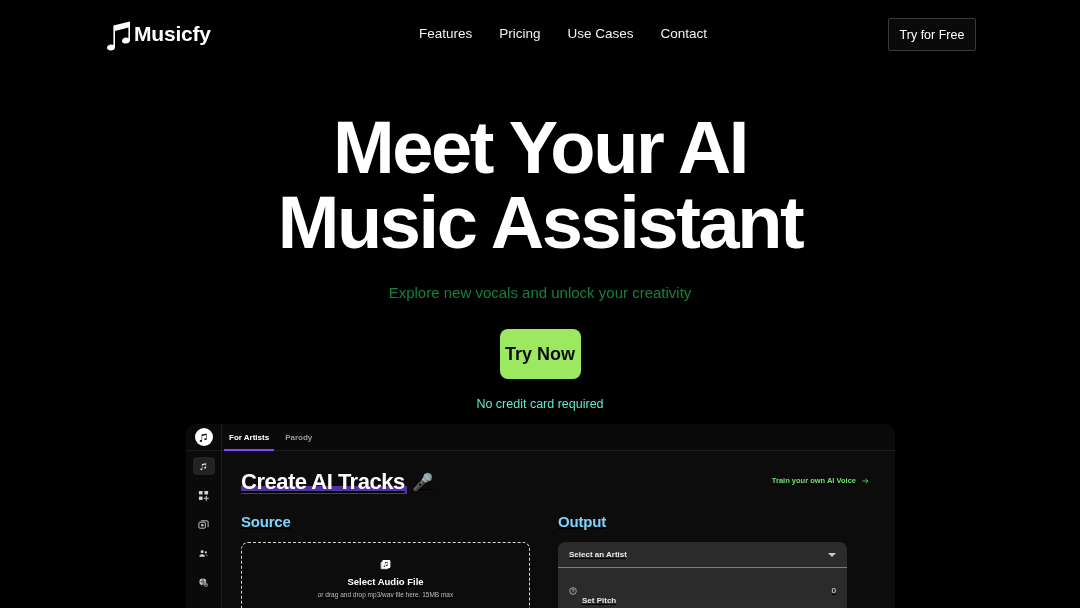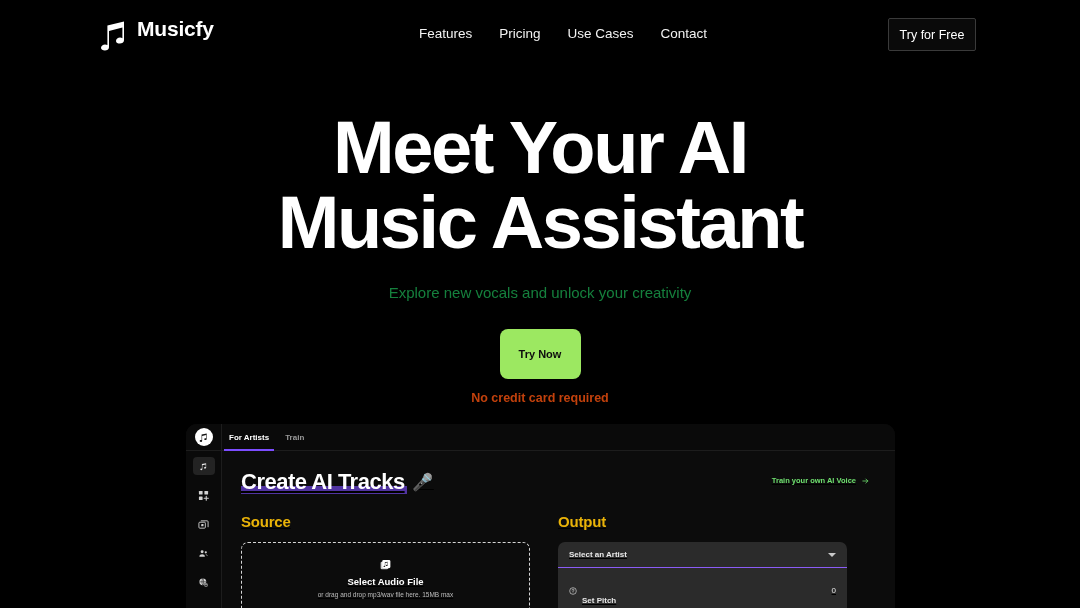--- a/index.html
+++ b/index.html
@@ -27,21 +27,21 @@
     -webkit-mask-image: radial-gradient(ellipse 360px 180px at 50% 95%, rgba(0,0,0,1) 0%, rgba(0,0,0,0.55) 45%, rgba(0,0,0,0) 75%);
     mask-image: radial-gradient(ellipse 360px 180px at 50% 95%, rgba(0,0,0,1) 0%, rgba(0,0,0,0.55) 45%, rgba(0,0,0,0) 75%);
     pointer-events:none;
   }
 
   
   .header {
     position:absolute; left:0; top:0; width:1080px; height:69px;
     display:flex; align-items:center;
   }
-  .brand { position:absolute; left:98px; top:17px; display:flex; align-items:flex-start; gap:9px; }
+  .brand { position:absolute; left:104px; top:17px; display:flex; align-items:center; }
   .brand-logo { width:30px; height:34px; display:block; }
   .brand-name { color:#fff; font-size:21px; font-weight:700; letter-spacing:-0.2px; }
 
   .nav { position:absolute; left:419px; top:26px; display:flex; gap:27px; }
   .nav-link {
     color:#f2f2f2; font-size:13.5px; font-weight:400; text-decoration:none;
     white-space:nowrap; cursor:pointer;
   }
 
   .cta-outline {
@@ -57,25 +57,25 @@
   .hero h1 {
     color:#fff; font-size:74px; line-height:75px; font-weight:700;
     letter-spacing:-2.4px; width:620px; margin:0 auto;
   }
   .hero-sub {
     margin-top:24px; color:#15803d; font-size:15px; font-weight:400;
   }
   .try-now {
     display:block; margin:28px auto 0; width:81px; height:50px;
     background:#9ce861; color:#0d0d0d; border:none; border-radius:8px;
-    font-size:11px; font-weight:600; cursor:pointer;
+    font-size:18px; font-weight:600; cursor:pointer;
     font-family:"Liberation Sans", sans-serif;
   }
   .no-credit {
-    margin-top:12px; color:#c2410c; font-size:12.5px; position:relative; z-index:2;font-weight:bold;
+    margin-top:18px; color:#5eead4; font-size:12.5px; position:relative; z-index:2;
   }
 
   
   .app {
     position:absolute; left:186px; top:424px; width:709px; height:184px;
     background:#0c0c0c; border-radius:11px 11px 0 0; overflow:hidden;
   }
   .app-topbar {
     position:absolute; left:0; top:0; width:709px; height:27px;
     background:#0a0a0a; border-bottom:1px solid #1d1d1d;
@@ -121,21 +121,21 @@
     background:rgba(124,77,255,0.62); z-index:1;
   }
   .mic-emoji { font-size:17px; position:relative; z-index:2; }
   .train-link {
     display:flex; align-items:center; gap:5px; color:#6fe06f; font-size:7.5px;
     font-weight:600; margin-top:7px; cursor:pointer; white-space:nowrap;
   }
 
   .panes { display:flex; gap:28px; margin-top:18px; }
   .pane { flex:0 0 auto; }
-  .pane-title { color:#eab308; font-size:15px; font-weight:700; letter-spacing:-0.2px; }
+  .pane-title { color:#7dd3fc; font-size:15px; font-weight:700; letter-spacing:-0.2px; }
 
   .dropzone {
     margin-top:12px; width:289px; height:72px;
     border:1.5px dashed #d6d6d6; border-radius:7px;
     display:flex; flex-direction:column; align-items:center; justify-content:center;
     gap:4px; cursor:pointer; background:#0c0c0c;
   }
   .dz-icon { width:13px; height:13px; }
   .dz-title { color:#fff; font-size:9.5px; font-weight:700; }
   .dz-sub { color:#bdbdbd; font-size:6.5px; }
@@ -199,21 +199,21 @@
     <div class="app-topbar">
       <div class="app-logo-cell">
         <div class="app-logo-circle">
           <svg width="11" height="11" viewBox="0 0 24 24">
             <path d="M9 19.5c0 1.4-1.4 2.2-2.8 2.2S3.5 21.1 3.5 19.9s1.3-2.3 2.7-2.3c.7 0 1.2.2 1.6.5V5.6L19 3v12.5c0 1.4-1.4 2.2-2.8 2.2s-2.7-.6-2.7-1.8 1.3-2.3 2.7-2.3c.7 0 1.2.2 1.6.5V6.4L9 8.6v10.9z" fill="#111"></path>
           </svg>
         </div>
       </div>
       <div class="app-tabs">
         <div class="app-tab active">For Artists</div>
-        <div class="app-tab">Train</div>
+        <div class="app-tab">Parody</div>
       </div>
     </div>
 
     <div class="app-sidebar">
       <div class="side-icon active">
         <svg width="9" height="11" viewBox="0 0 24 24">
           <path d="M9 19.5c0 1.4-1.4 2.2-2.8 2.2S3.5 21.1 3.5 19.9s1.3-2.3 2.7-2.3c.7 0 1.2.2 1.6.5V5.6L19 3v12.5c0 1.4-1.4 2.2-2.8 2.2s-2.7-.6-2.7-1.8 1.3-2.3 2.7-2.3c.7 0 1.2.2 1.6.5V6.4L9 8.6v10.9z" fill="#e8e8e8"></path>
         </svg>
       </div>
       <div class="side-icon">

